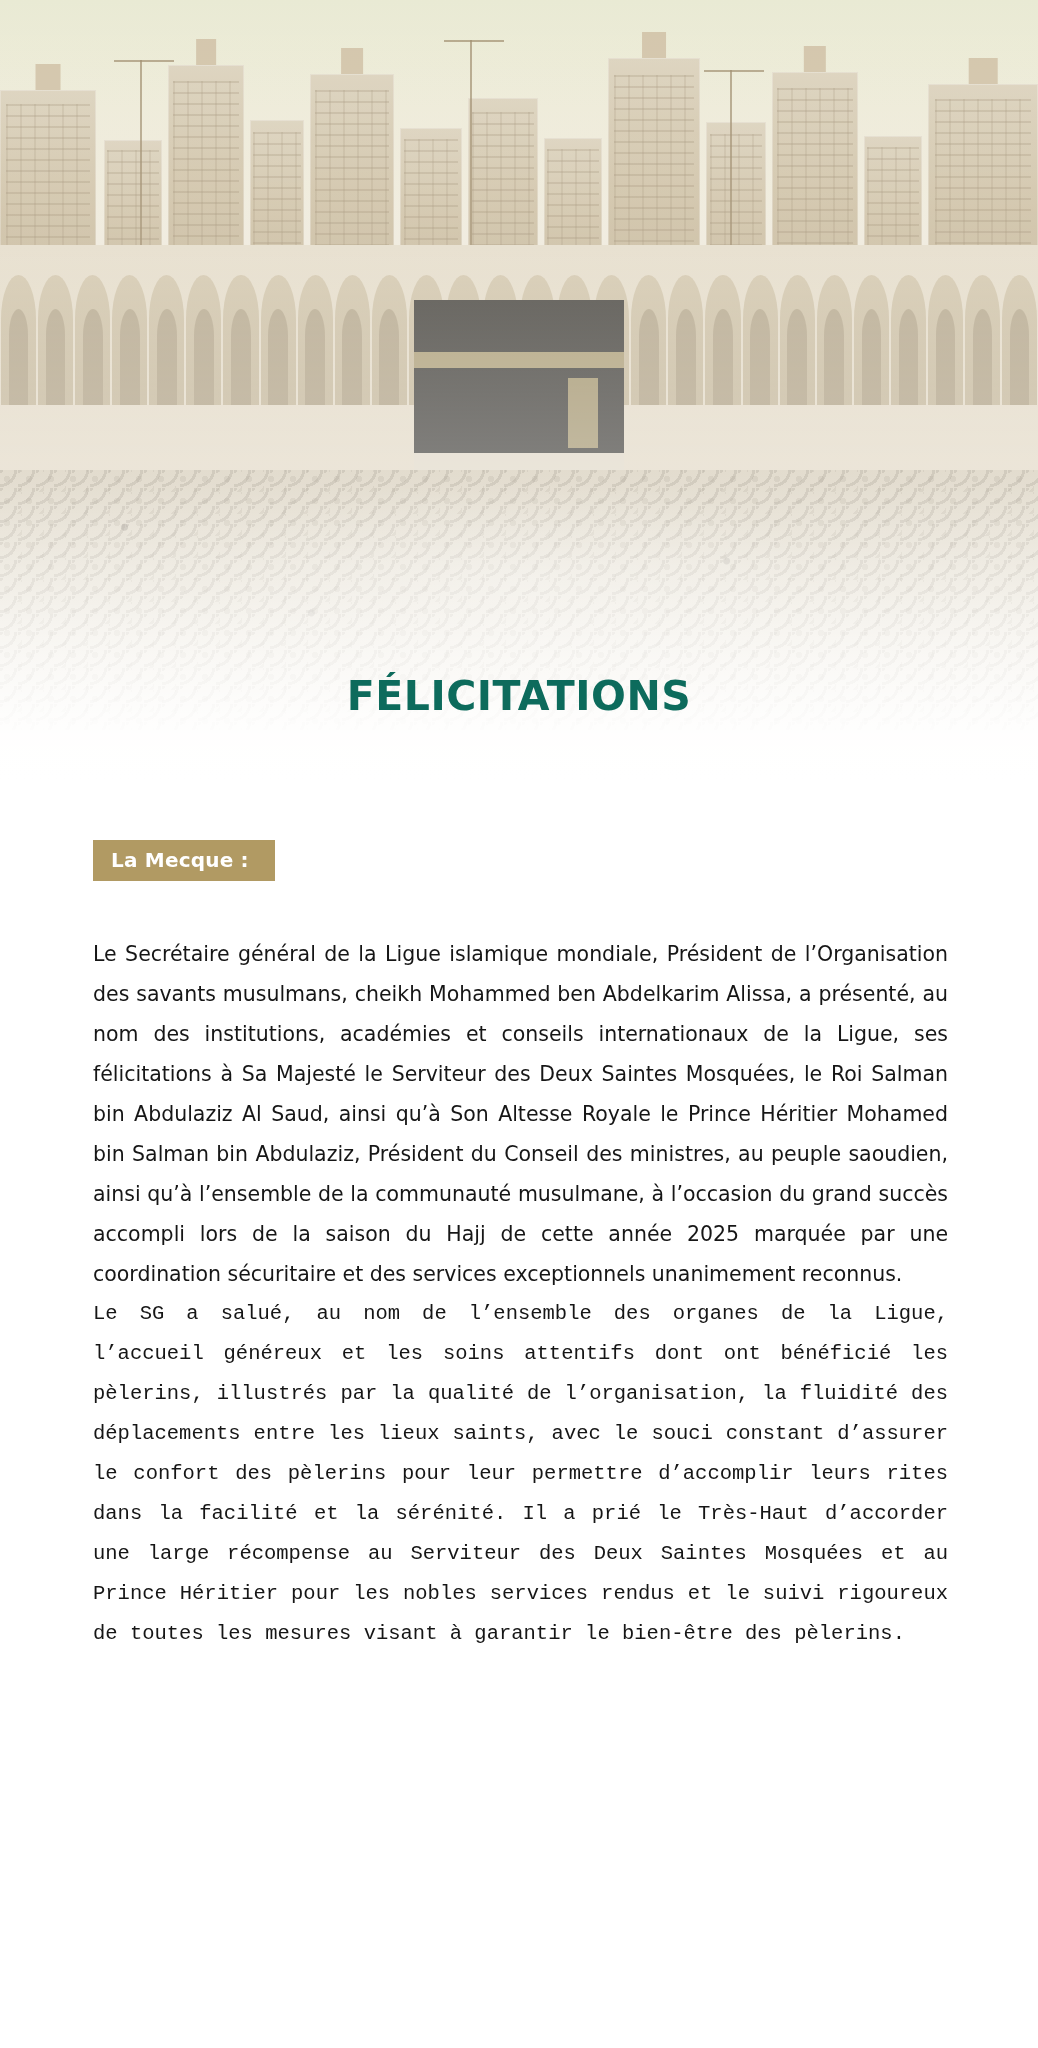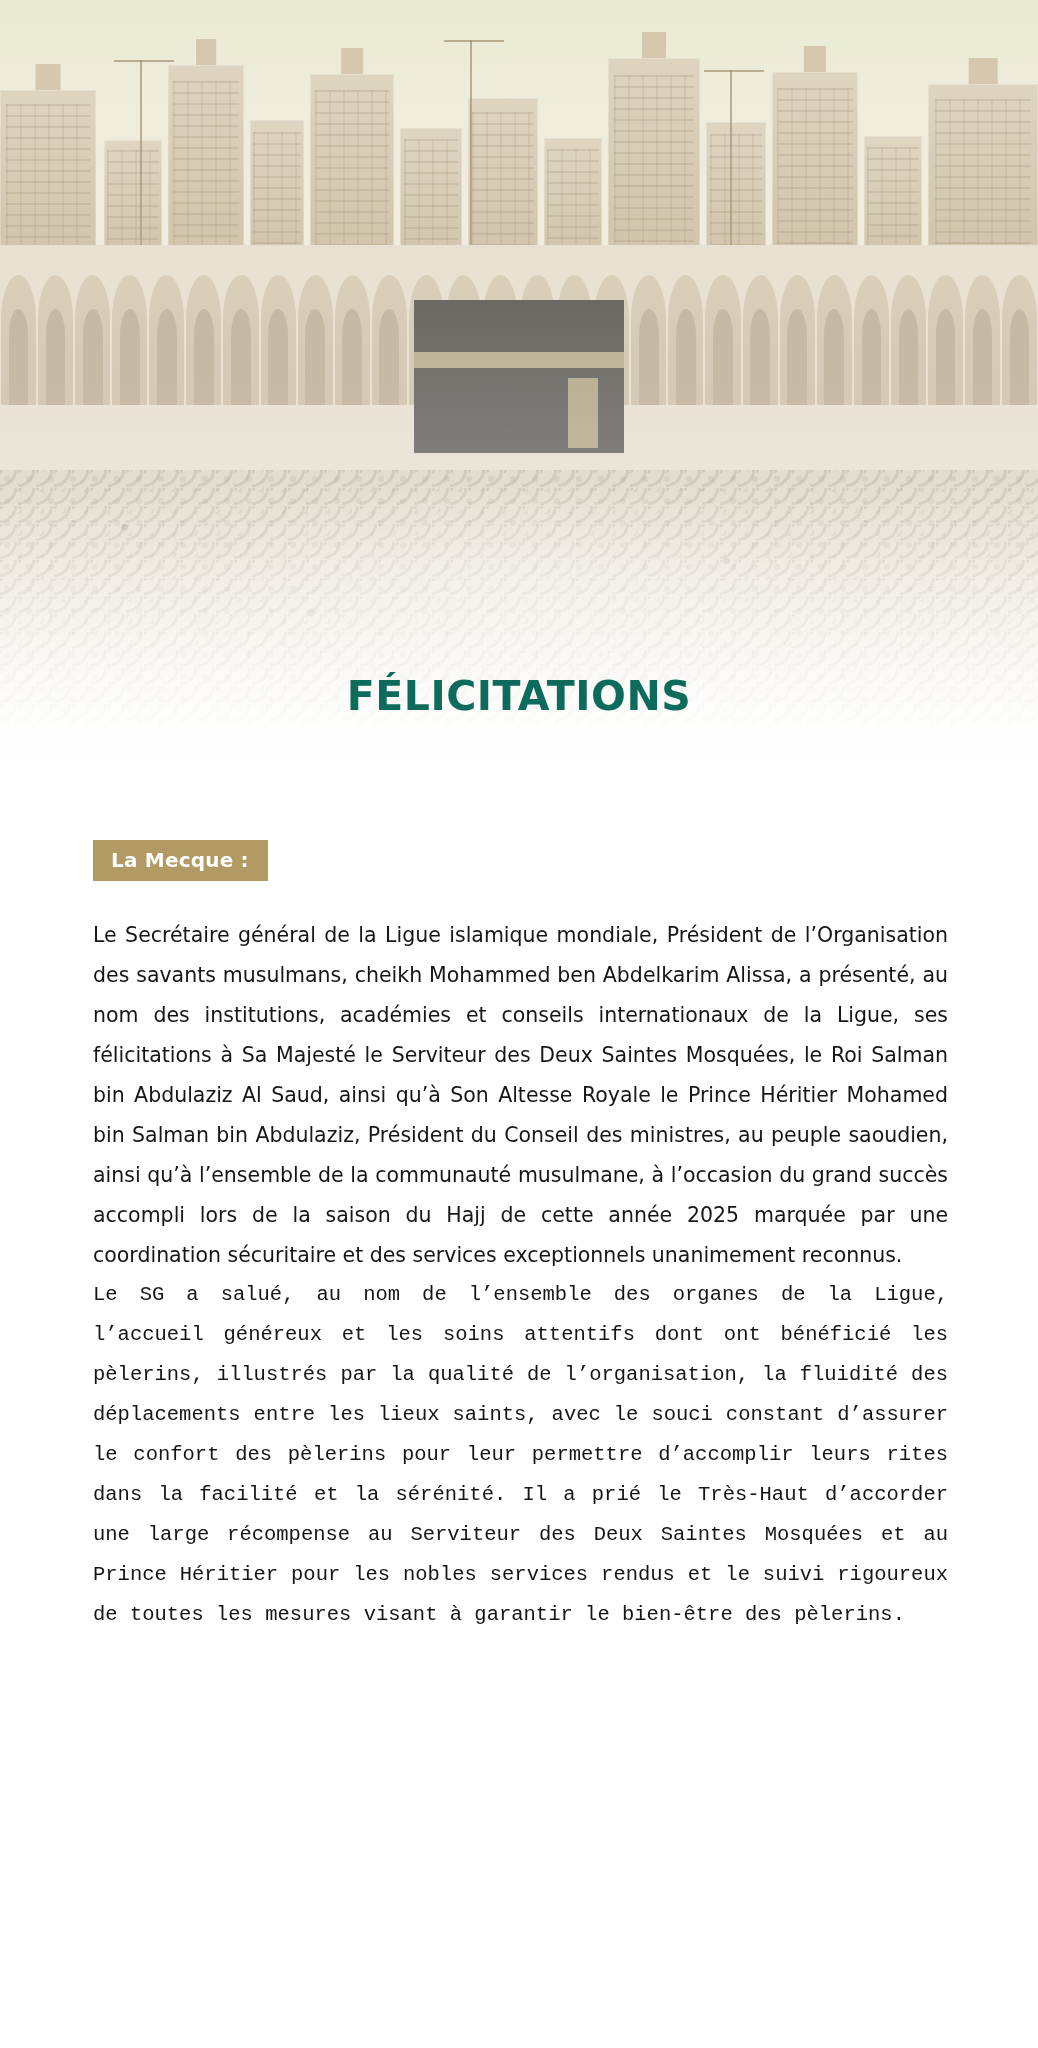--- a/index.html
+++ b/index.html
@@ -231,27 +231,27 @@
     left: 93px;
     width: 855px;
   }
 
   .dateline {
     display: inline-block;
     background: #b19a63;
     color: #ffffff;
     font-size: 20px;
     font-weight: bold;
-    padding: 8px 19px 9px 18px;
+    padding: 8px 26px 9px 18px;
     letter-spacing: .2px;
     font-family: "DejaVu Sans", sans-serif;
   }
 
   .body-text {
-    margin-top: 34px;
+    margin-top: 53px;
     color: #161616;
     font-size: 20.5px;
     line-height: 40px;
     text-align: justify;
     font-family: "DejaVu Sans", sans-serif;
   }
   .body-text p {
     margin: 0;
   }
   .body-text p + p {

